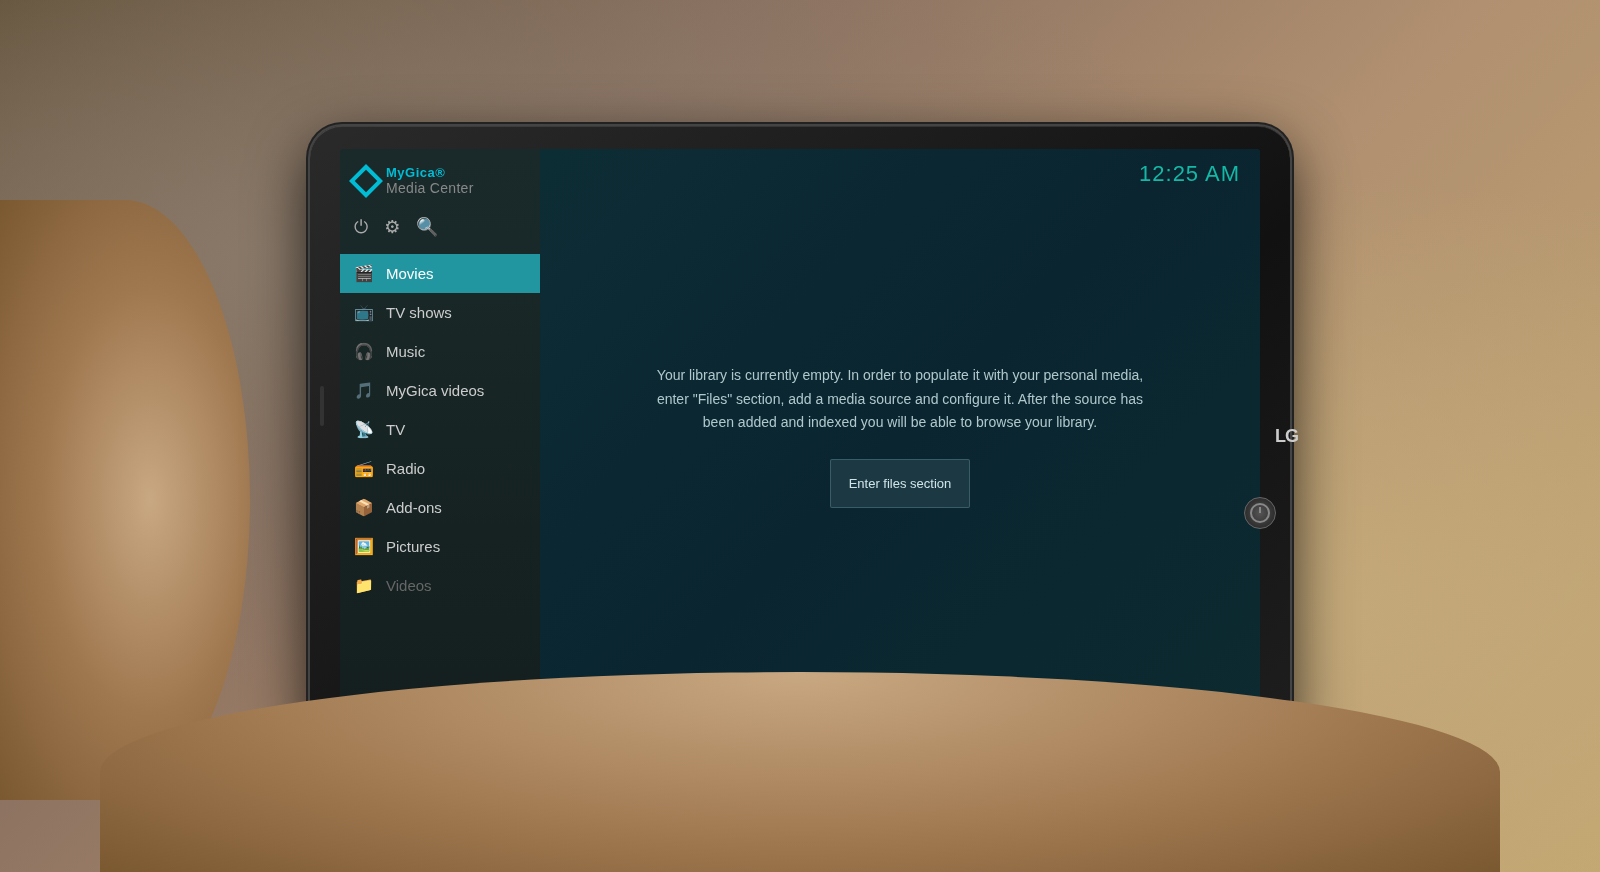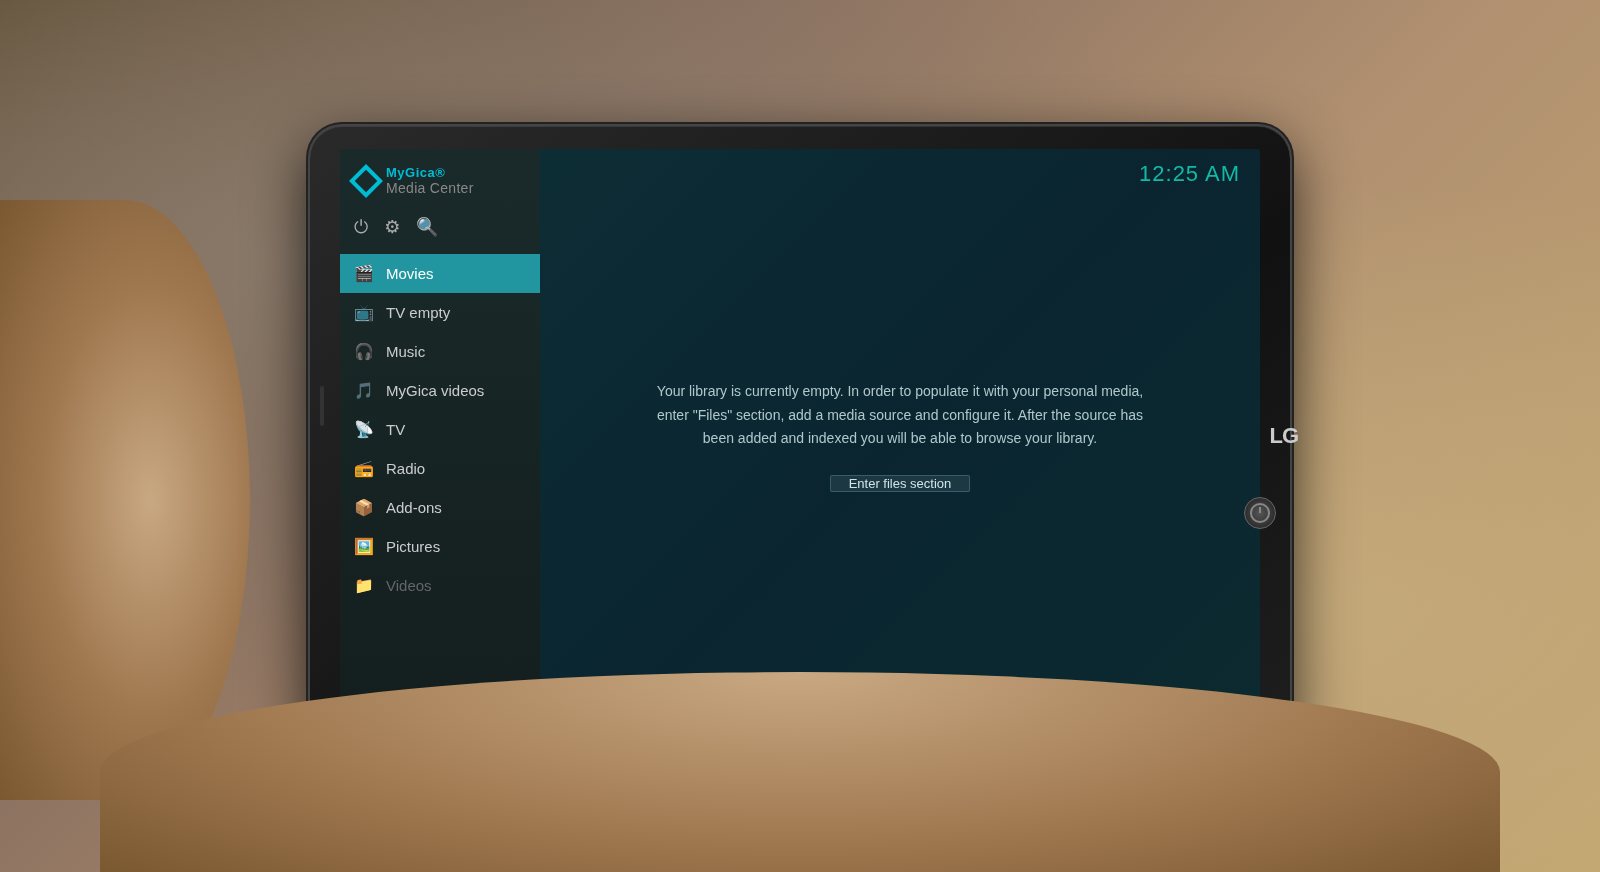--- a/index.html
+++ b/index.html
@@ -69,21 +69,21 @@
       padding: 12px 16px;
     }
 
     
     .lg-logo {
       position: absolute;
       right: -8px;
       top: 50%;
       transform: translateY(-50%);
       color: #ccc;
-      font-size: 22px;
+      font-size: 18px;
       font-weight: bold;
       letter-spacing: -1px;
       writing-mode: horizontal-tb;
       margin-left: 10px;
     }
 
     
     .lg-button {
       position: absolute;
       right: 14px;
@@ -269,21 +269,21 @@
     .button-row {
       display: flex;
       gap: 12px;
       align-items: center;
     }
 
     .action-btn {
       background: rgba(30, 60, 70, 0.85);
       border: 1px solid rgba(100, 150, 160, 0.4);
       color: #d0e4e8;
-      padding: 0 18px;
+      padding: 16px 18px;
       font-size: 13px;
       cursor: pointer;
       border-radius: 2px;
       white-space: nowrap;
     }
 
     
     .phone-side-btn {
       position: absolute;
       left: 10px;
@@ -327,21 +327,21 @@
           <span class="ctrl-icon">🔍</span>
         </div>
 
         <div class="menu-list">
           <div class="menu-item active">
             <span class="menu-icon">🎬</span>
             <span>Movies</span>
           </div>
           <div class="menu-item">
             <span class="menu-icon">📺</span>
-            <span>TV empty</span>
+            <span>TV shows</span>
           </div>
           <div class="menu-item">
             <span class="menu-icon">🎧</span>
             <span>Music</span>
           </div>
           <div class="menu-item">
             <span class="menu-icon">🎵</span>
             <span>MyGica videos</span>
           </div>
           <div class="menu-item">

